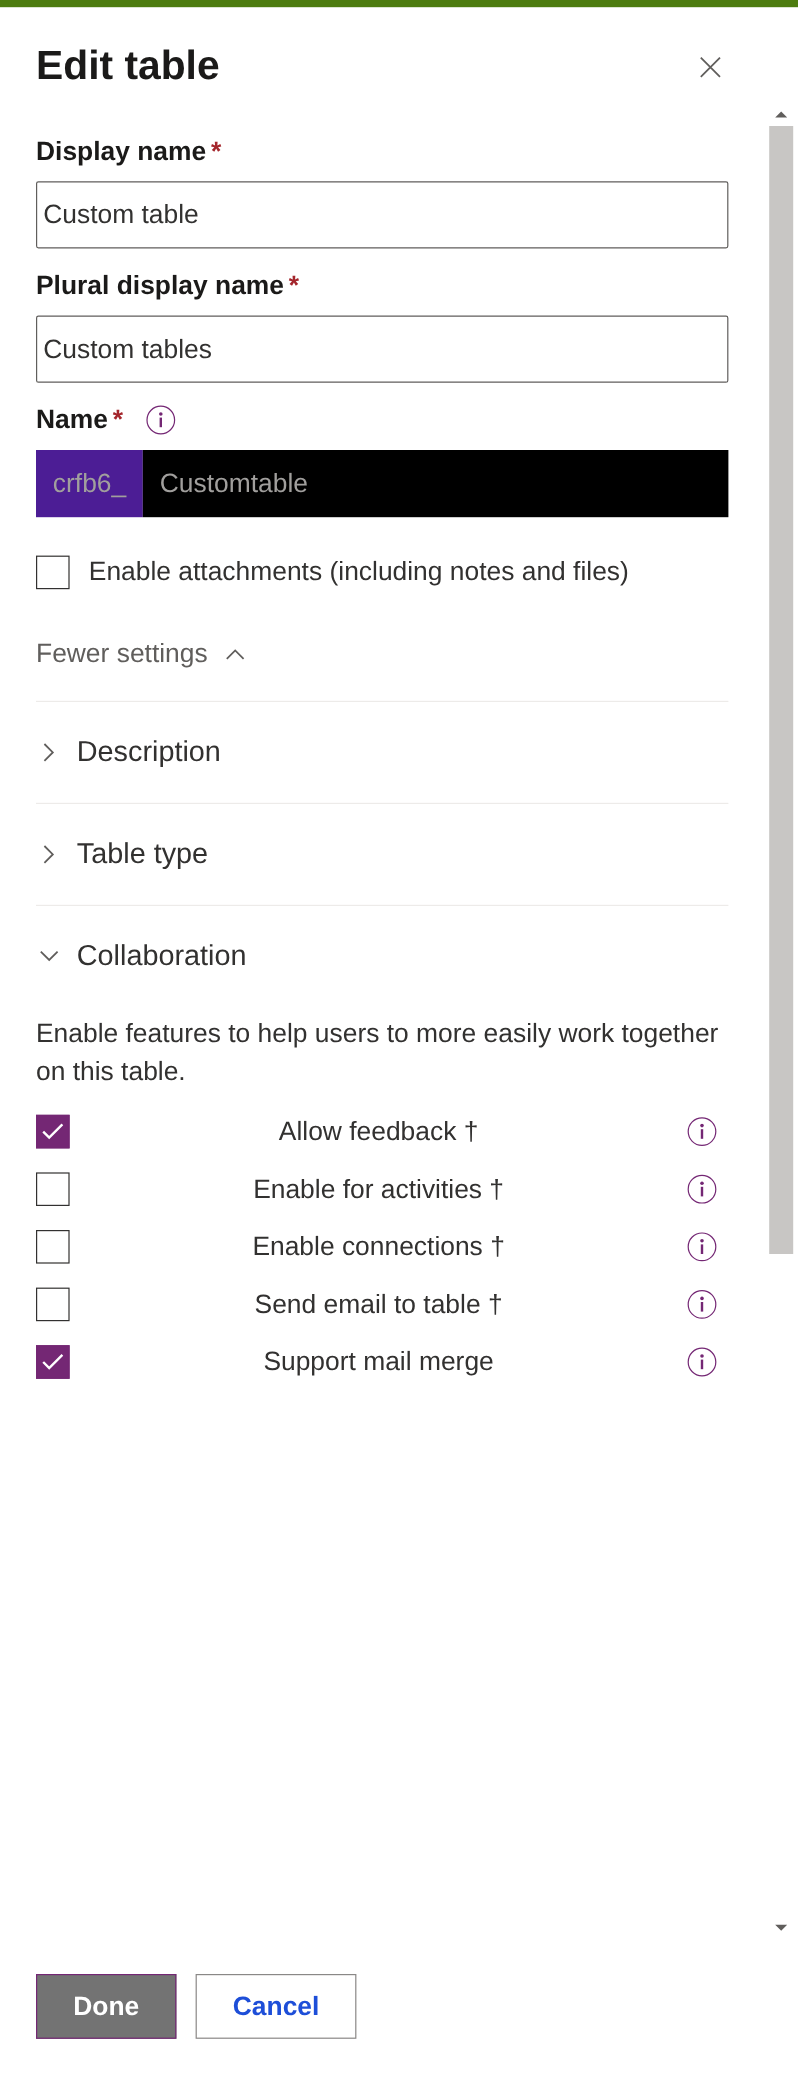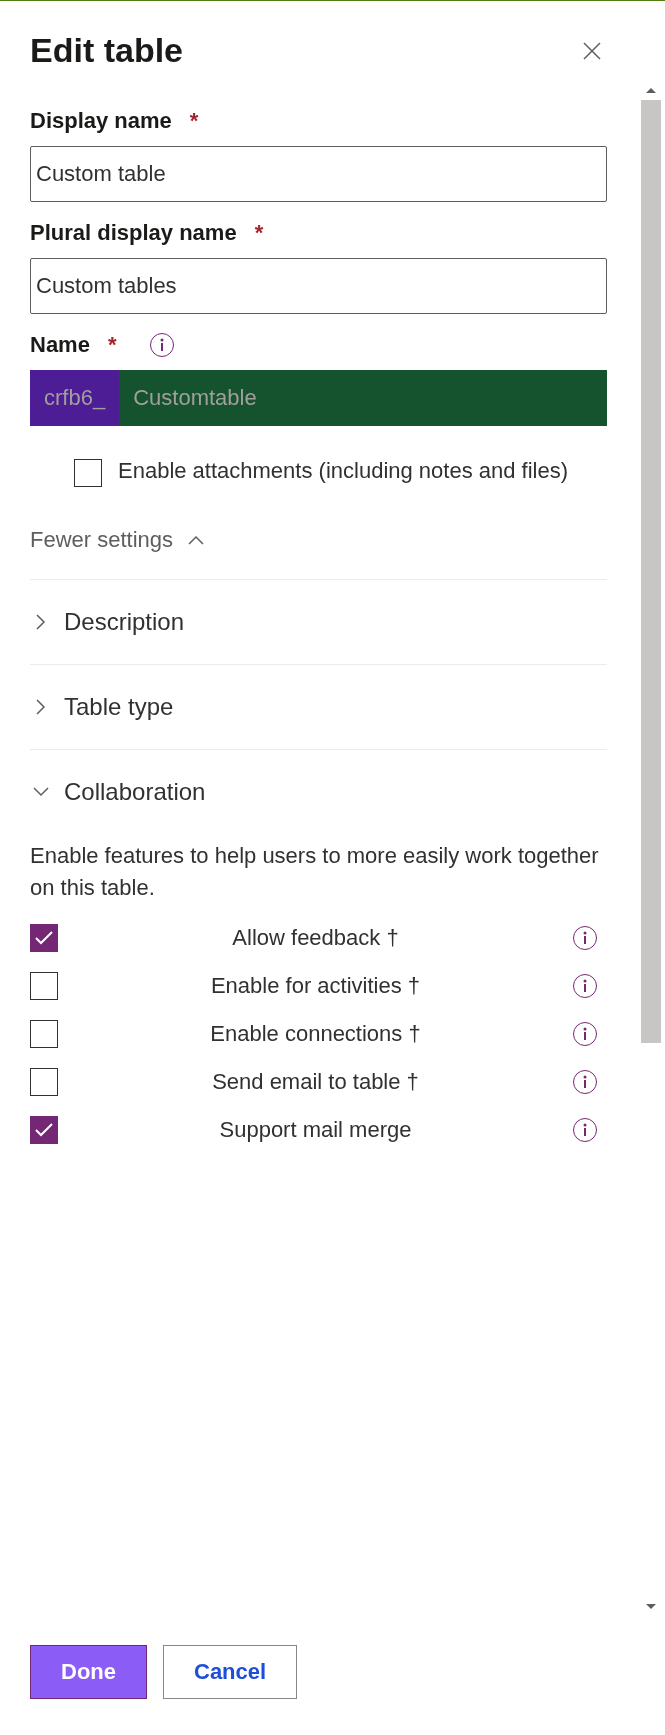--- a/index.html
+++ b/index.html
@@ -5,21 +5,21 @@
   * { box-sizing: border-box; }
   html, body {
     margin: 0; padding: 0;
     font-family: "Segoe UI", -apple-system, BlinkMacSystemFont, sans-serif;
     color: #323130;
     background: #fff;
   }
   .panel {
     width: 665px;
     height: 1735px;
-    border-top: 1px solid #4d7c0f;
+    border-top: 6px solid #4d7c0f;
     position: relative;
     display: flex;
     flex-direction: column;
   }
   .header {
     display: flex;
     align-items: center;
     justify-content: space-between;
     padding: 30px 30px 10px 30px;
   }
@@ -73,21 +73,21 @@
   }
   .field {
     margin-top: 18px;
   }
   .field-label {
     font-size: 22px;
     font-weight: 600;
     color: #1b1a19;
     display: flex;
     align-items: center;
-    gap: 16px;
+    gap: 2px;
     margin-bottom: 12px;
   }
   .req {
     color: #a4262c;
     font-weight: 600;
     margin-left: 2px;
   }
   .info-icon {
     width: 24px; height: 24px;
     display: inline-flex; align-items:center; justify-content:center;
@@ -116,35 +116,34 @@
     background: #4c1d95;
     color: #a19f9d;
     font-size: 22px;
     padding: 0 14px;
     height: 56px;
     display:flex; align-items:center;
     border: none;
   }
   .name-value {
     flex: 1;
-    background: #14532d;
+    background: #000000;
     color: #a19f9d;
     font-size: 22px;
     padding: 0 14px;
     height: 56px;
     display:flex; align-items:center;
     border: none;
   }
   .check-row {
     display: flex;
-    align-items: flex-end;
+    align-items: center;
     gap: 16px;
     margin-top: 30px;
     margin-bottom: 14px;
-    margin-left: 44px;
   }
   .checkbox {
     width: 28px; height: 28px;
     border: 1px solid #323130;
     background: #fff;
     flex: 0 0 auto;
     cursor: pointer;
     display:flex; align-items:center; justify-content:center;
     margin-top: 2px;
   }
@@ -216,21 +215,21 @@
     height: 54px;
     padding: 0 30px;
     font-size: 22px;
     font-weight: 600;
     border: 1px solid #8a8886;
     background: #fff;
     color: #1d4ed8;
     cursor: pointer;
   }
   .btn.primary {
-    background: #8b5cf6;
+    background: #737373;
     border-color: #742774;
     color: #fff;
   }
 </style>
 </head>
 <body>
 
 <div class="panel">
 
   <div class="header">

